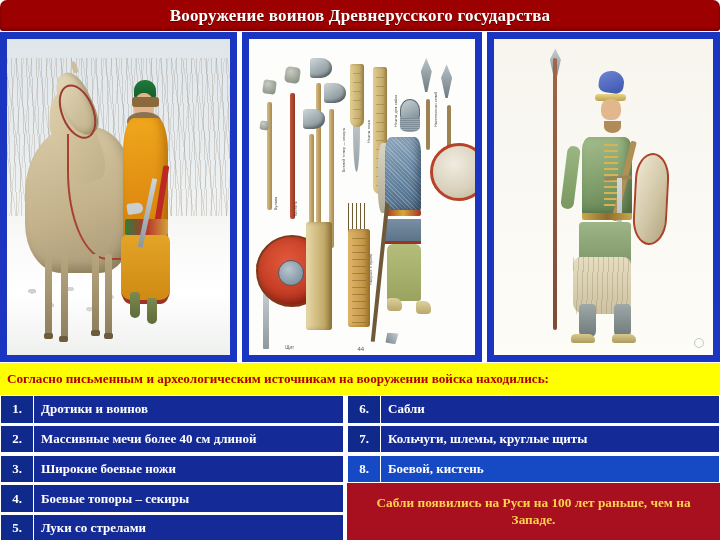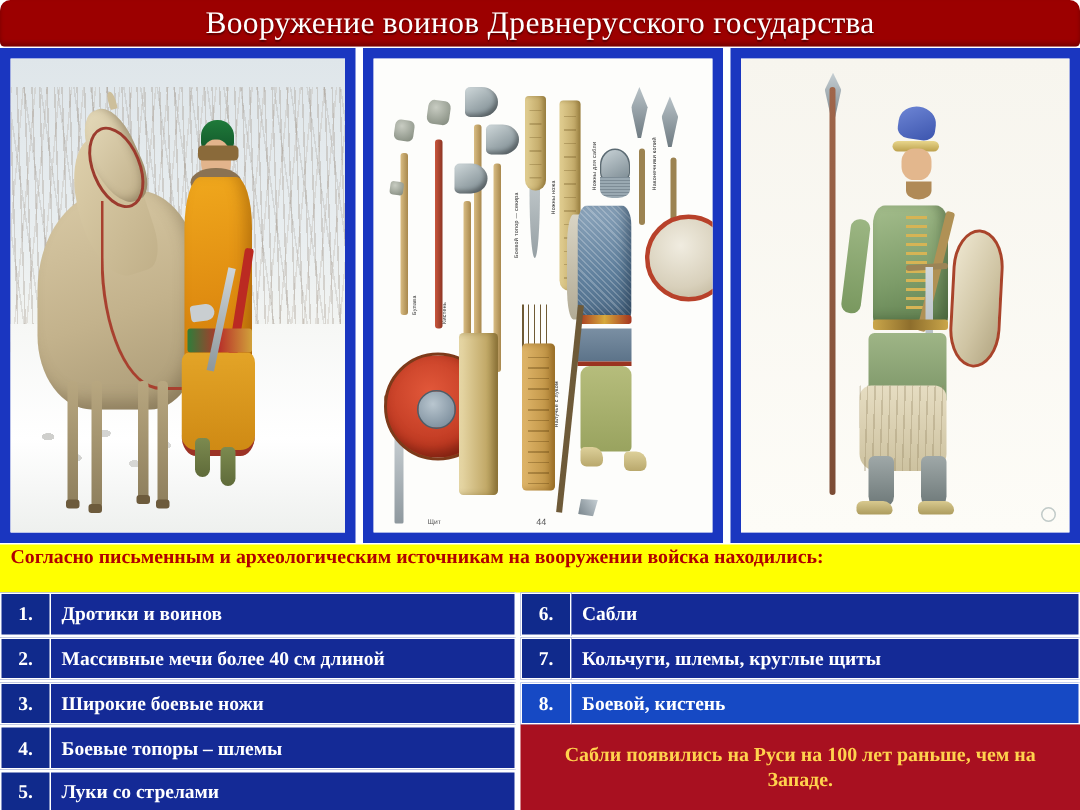--- a/index.html
+++ b/index.html
@@ -12,21 +12,21 @@
 
   
   #title-bar{
     position:absolute; left:0; top:0; width:720px; height:31px;
     background:#9c0000;
     border-radius:7px 7px 3px 3px;
     box-shadow:inset 0 -2px 3px rgba(0,0,0,.25);
     display:flex; align-items:center; justify-content:center;
   }
   #title-bar .t{
-    color:#ffffff; font-weight:normal; font-size:21px;
+    color:#ffffff; font-weight:bold; font-size:17px;
     letter-spacing:.2px; white-space:nowrap;
     text-shadow:0 1px 1px rgba(0,0,0,.45);
   }
 
   
   #panels{
     position:absolute; left:0; top:32px; width:720px; height:330px;
     display:flex; gap:0;
   }
   .panel{
@@ -409,21 +409,21 @@
     transform:rotate(3deg);
   }
   .p3 .sig{
     position:absolute; right:9px; bottom:7px; width:10px; height:10px;
     border:1px solid #9aa; border-radius:50%; opacity:.6;
   }
 
   
   #banner{
     position:absolute; left:0; top:363px; width:720px; height:32px;
-    background:#ffff00; display:flex; align-items:flex-start;
+    background:#ffff00; display:flex; align-items:center;
   }
   #banner .b{
     color:#b00000; font-weight:bold; font-size:13.2px;
     padding-left:7px; white-space:nowrap;
   }
 
   
   #table-area{
     position:absolute; left:0; top:395px; width:720px; height:145px;
   }
@@ -611,21 +611,21 @@
     <div class="row">
       <div class="num">2.</div>
       <div class="txt">Массивные мечи более 40 см длиной</div>
     </div>
     <div class="row">
       <div class="num">3.</div>
       <div class="txt">Широкие боевые ножи</div>
     </div>
     <div class="row">
       <div class="num">4.</div>
-      <div class="txt">Боевые топоры – шлемы</div>
+      <div class="txt">Боевые топоры – секиры</div>
     </div>
     <div class="row">
       <div class="num">5.</div>
       <div class="txt">Луки со стрелами</div>
     </div>
   </div>
 
   <div class="col right">
     <div class="row">
       <div class="num">6.</div>

